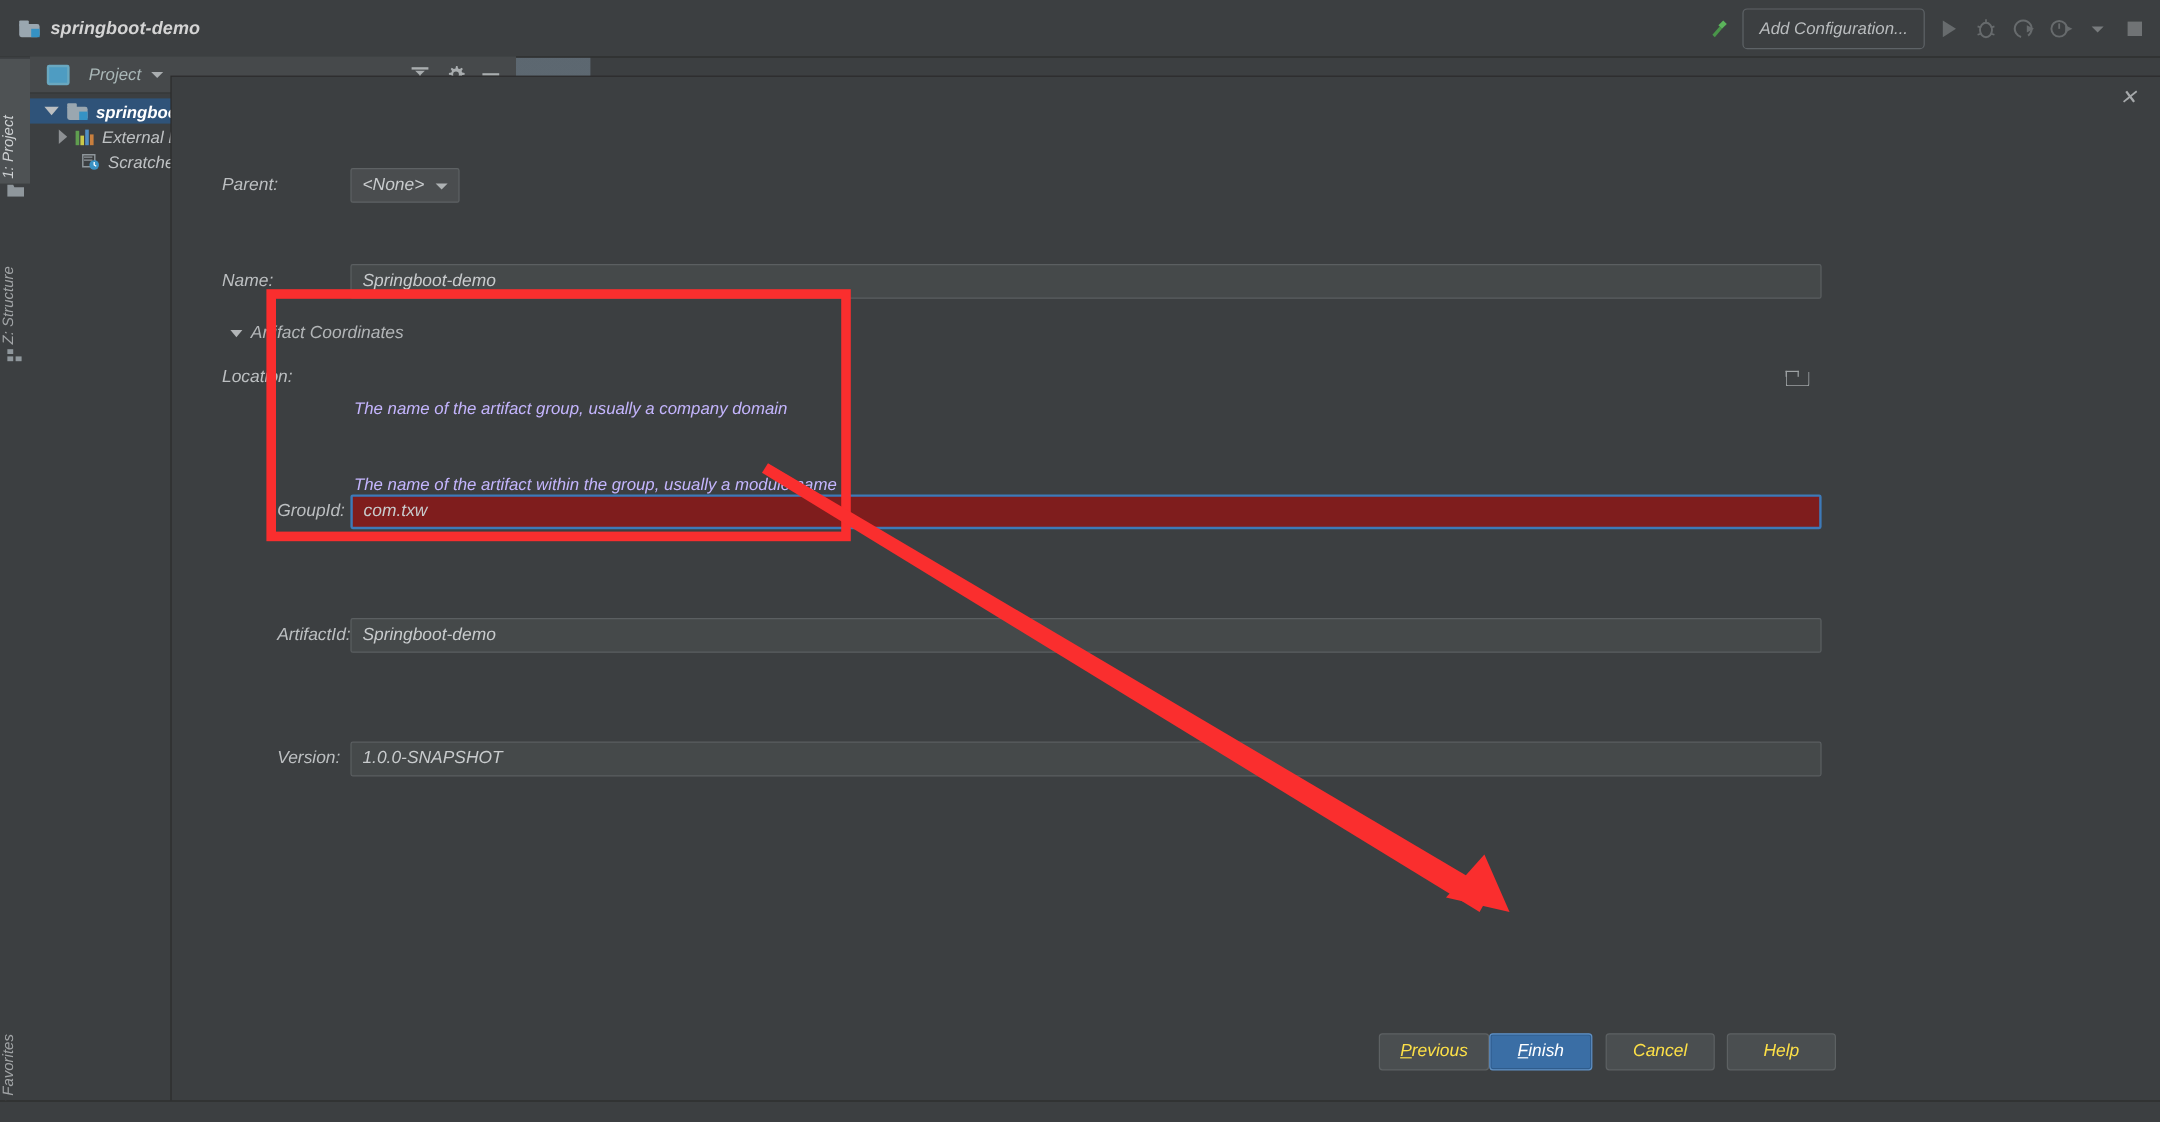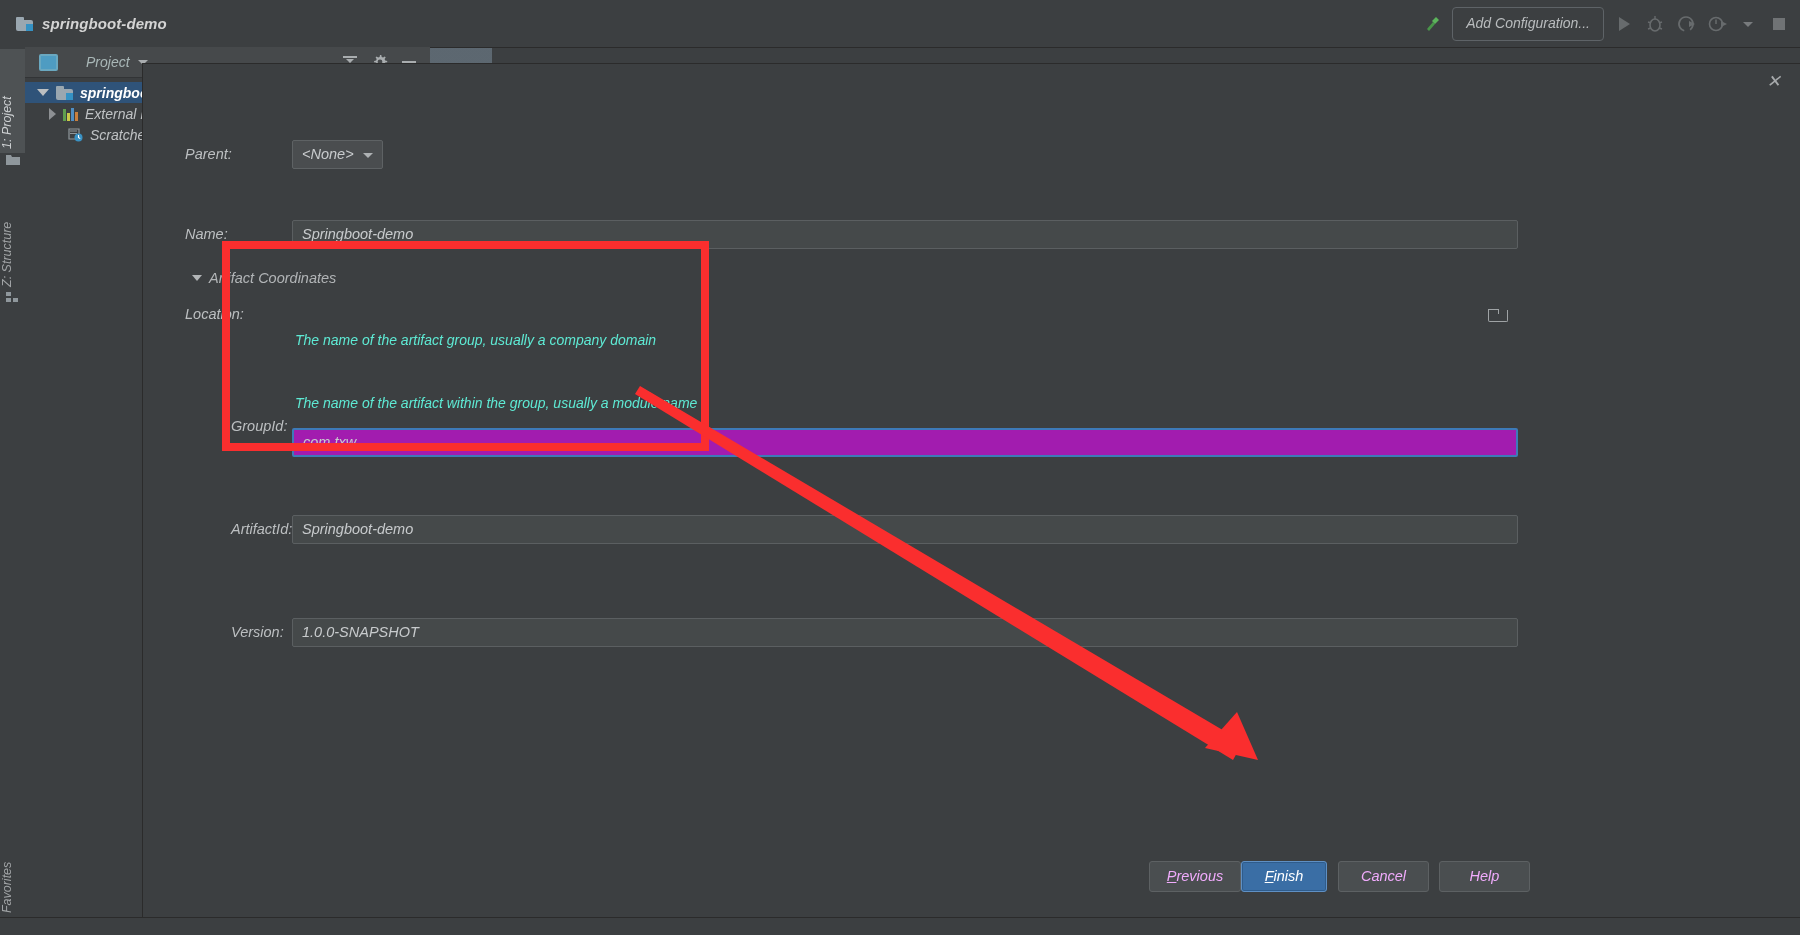--- a/index.html
+++ b/index.html
@@ -157,21 +157,21 @@
     width: 405px; height: 888px;
     background: #3c3f41;
   }
   .pp-header {
     position: relative; height: 30px;
     background: #46494b;
     border-bottom: 1px solid #323436;
     display: flex; align-items: center;
   }
   .pp-title {
-    color: #a9b7b7; font-size: 14px; margin-left: 28px;
+    color: #a9b7b7; font-size: 14px; margin-left: 16px;
   }
   .pp-winicon {
     width: 15px; height: 13px;
     margin-left: 14px;
     border: 2px solid #6aa8c0;
     background: #4e9cc2;
     border-radius: 2px;
   }
   .pp-caret {
     margin-left: 8px; width: 0; height: 0;
@@ -253,22 +253,21 @@
     background: #45494a;
     border: 1px solid #5b5f61;
     border-radius: 2px;
     color: #c8cbcd; font-size: 14.5px;
     padding-left: 9px;
     box-sizing: border-box;
     overflow: hidden; white-space: nowrap;
   }
   .field.focused {
     border: 2px solid #3d7ab8;
-    background: #a21caf;
-    margin-top: 16px;
+    background: #7f1d1d;
   }
   .combo {
     position: absolute;
     width: 91px; height: 29px; line-height: 27px;
     background: #4a4d4f;
     border: 1px solid #5e6264;
     border-radius: 2px;
     color: #c8cbcd; font-size: 14.5px;
     padding-left: 9px; box-sizing: border-box;
   }
@@ -297,32 +296,32 @@
     position: absolute; color: #b2b5b7; font-size: 14.5px;
     display: flex; align-items: center;
   }
   .section-head .tri {
     border-left: 5px solid transparent;
     border-right: 5px solid transparent;
     border-top: 6px solid #b2b5b7;
     margin-right: 7px;
   }
   .hint {
-    position: absolute; color: #5eead4; font-size: 14px;
+    position: absolute; color: #c4b5fd; font-size: 14px;
   }
 
   
   .btn {
     position: absolute;
     height: 31px; line-height: 29px;
     text-align: center;
     border: 1px solid #5d6163;
     border-radius: 3px;
     background: #4a4e50;
-    color: #f0abfc; font-size: 14.5px;
+    color: #fde047; font-size: 14.5px;
     box-sizing: border-box;
   }
   .btn.primary {
     background: #3a6ea5;
     border: 1px solid #5f90c4;
     color: #ffffff;
     box-shadow: 0 0 0 1px #2f5c8c inset;
   }
   .mnem { text-decoration: underline; }
 

